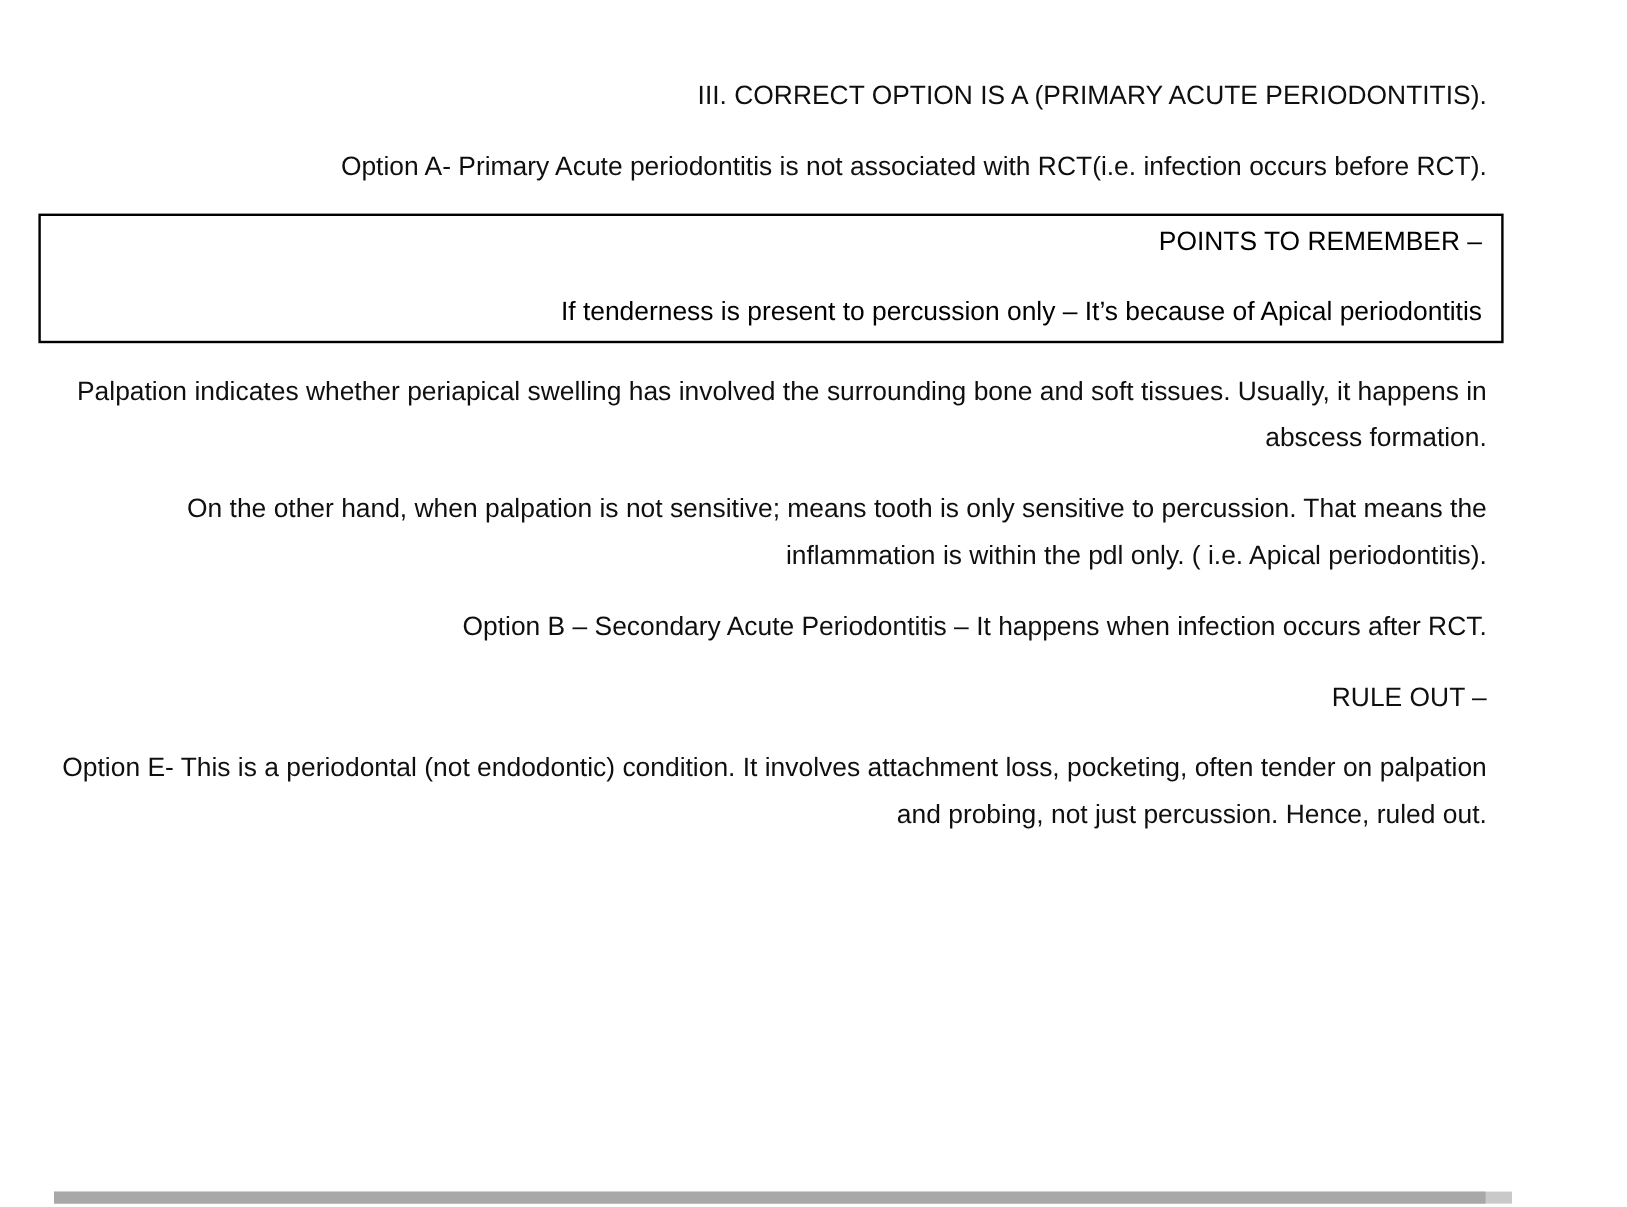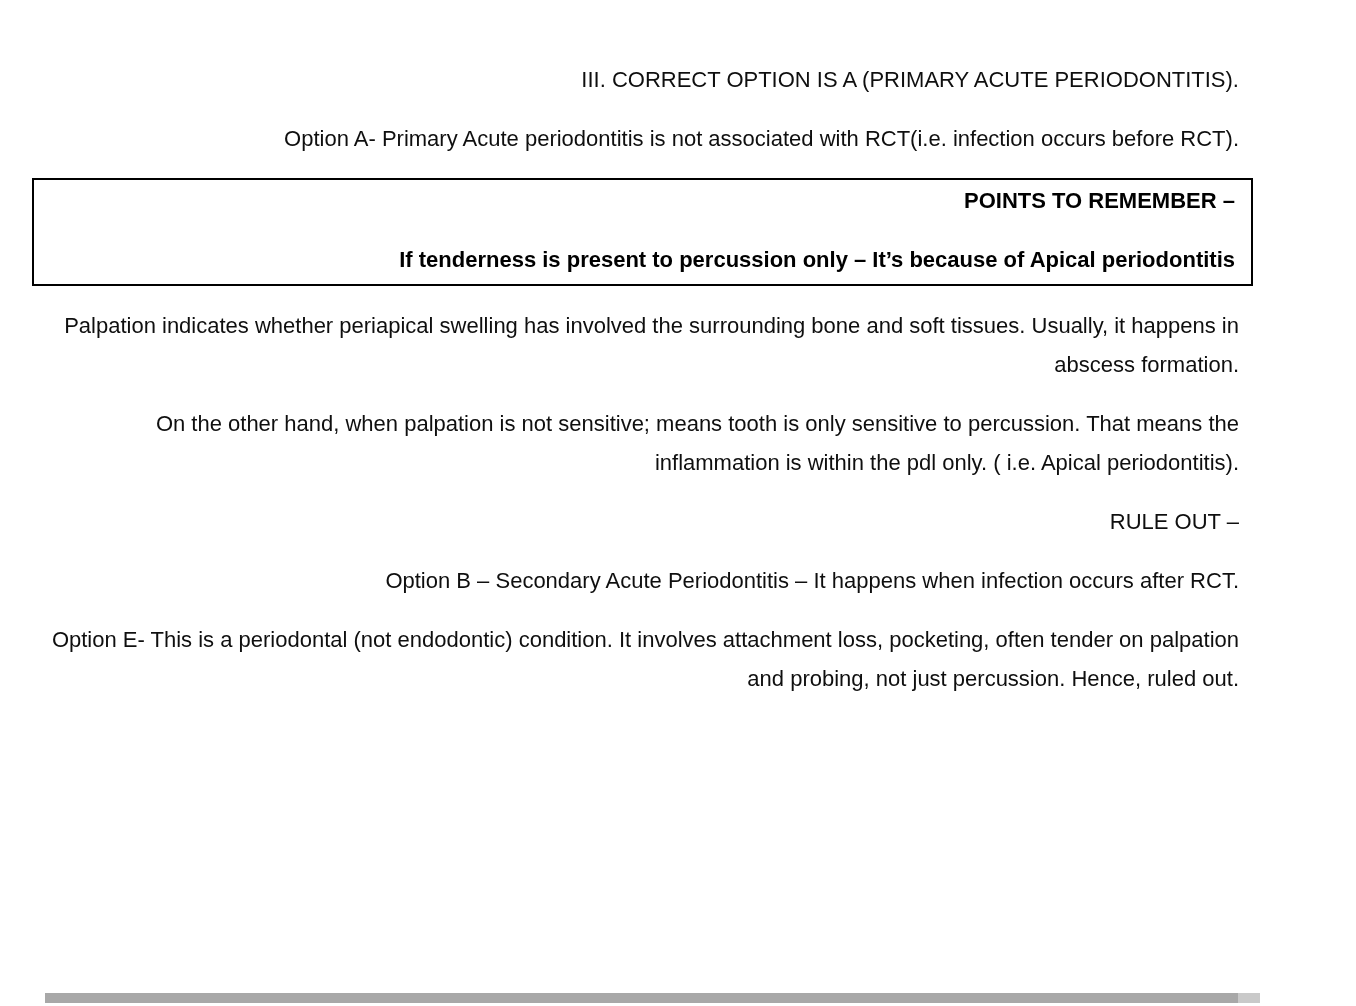--- a/index.html
+++ b/index.html
@@ -27,21 +27,21 @@
   }
   .para {
     margin: 0 0 20px 0;
   }
   .points-box {
     box-sizing: border-box;
     width: 1221px;
     margin: 0 0 20px -12px;
     border: 2px solid #000000;
     padding: 1px 16px 5px 12px;
-    font-weight: bold;
+    font-weight: normal;
     color: #000000;
   }
   .points-box .para:last-child {
     margin-bottom: 0;
   }
   .hscrollbar {
     position: absolute;
     left: 45px;
     top: 993px;
     width: 1215px;
@@ -70,23 +70,23 @@
 
     <div class="points-box">
       <p class="para">POINTS TO REMEMBER –</p>
       <p class="para">If tenderness is present to percussion only – It’s because of Apical periodontitis</p>
     </div>
 
     <p class="para">Palpation indicates whether periapical swelling has involved the surrounding bone and soft tissues. Usually, it happens in abscess formation.</p>
 
     <p class="para">On the other hand, when palpation is not sensitive; means tooth is only sensitive to percussion. That means the inflammation is within the pdl only. ( i.e. Apical periodontitis).</p>
 
+    <p class="para">Option B – Secondary Acute Periodontitis – It happens when infection occurs after RCT.</p>
+
     <p class="para">RULE OUT –</p>
-
-    <p class="para">Option B – Secondary Acute Periodontitis – It happens when infection occurs after RCT.</p>
 
 
     <p class="para">Option E- This is a periodontal (not endodontic) condition. It involves attachment loss, pocketing, often tender on palpation and probing, not just percussion. Hence, ruled out.</p>
 
   </div>
 
   <div class="hscrollbar">
     <div class="thumb"></div>
   </div>
 </div>

